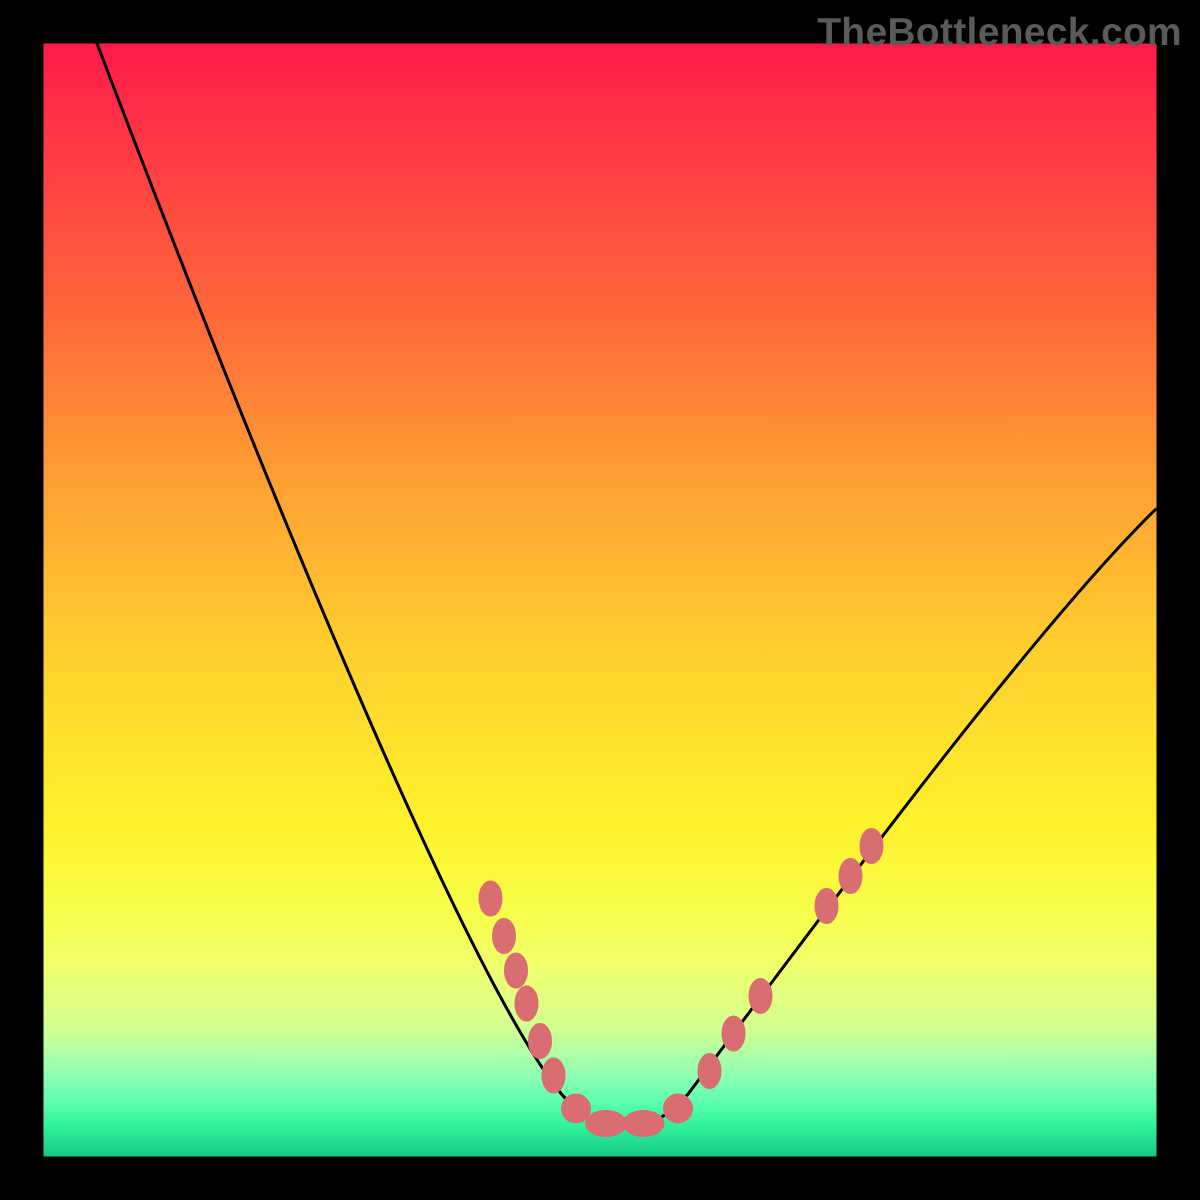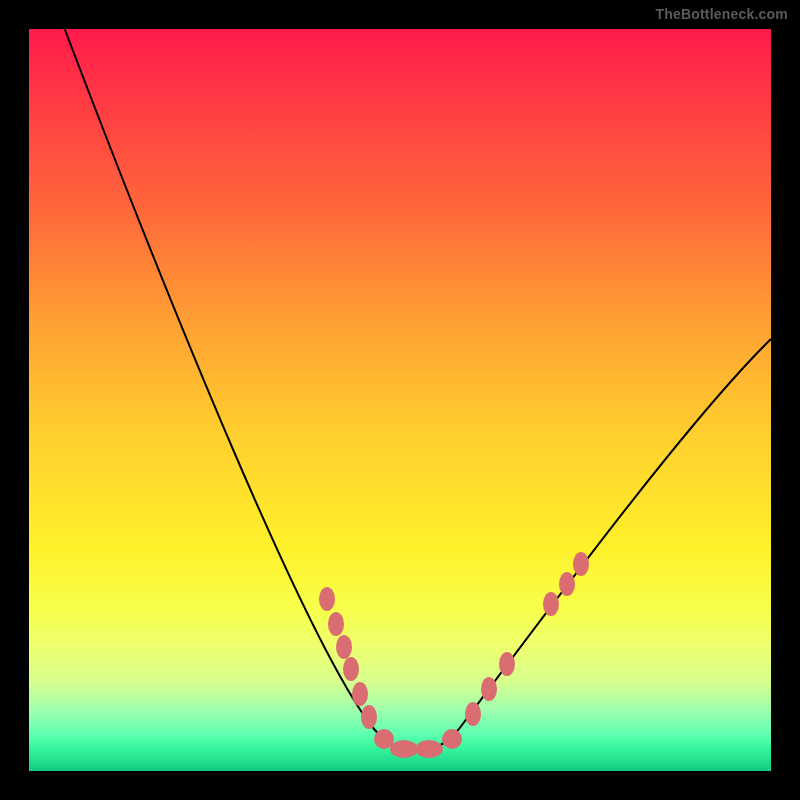--- a/index.html
+++ b/index.html
@@ -31,21 +31,21 @@
       #34f59d 97%,
       #1fd98b 99%,
       #14c97e 100%
     );
   }
   .watermark {
     position: absolute;
     top: 6px;
     right: 12px;
     font-family: Arial, Helvetica, sans-serif;
-    font-size: 14px;
+    font-size: 26px;
     font-weight: 600;
     color: #5a5a5a;
     letter-spacing: 0.2px;
   }
   svg.curve {
     position: absolute;
     left: 0; top: 0;
     width: 742px;
     height: 742px;
     overflow: visible;

